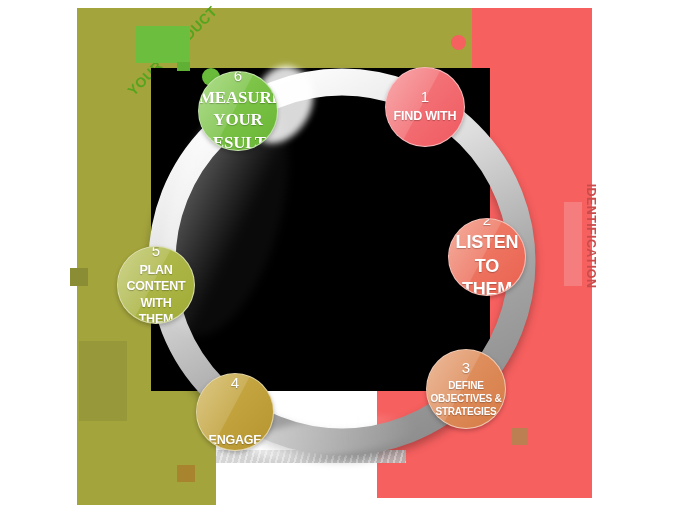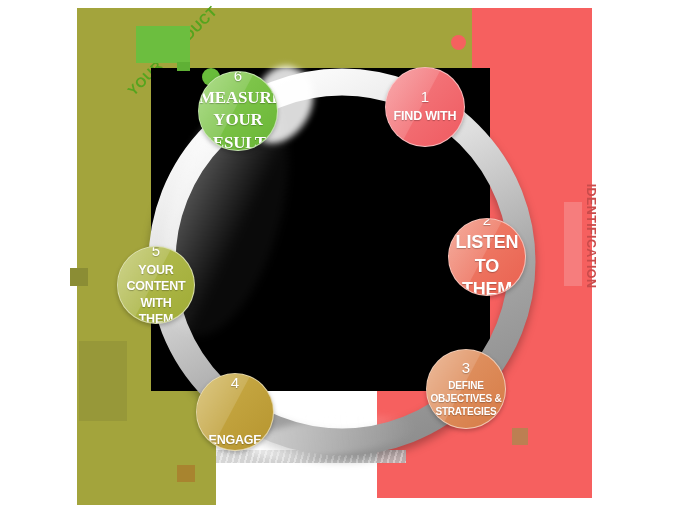--- a/index.html
+++ b/index.html
@@ -148,20 +148,20 @@
   <div class="node n3">
     <div class="num">3</div>
     <div class="lbl">DEFINE OBJECTIVES &amp; STRATEGIES</div>
   </div>
   <div class="node n4">
     <div class="num">4</div>
     <div class="lbl">ENGAGE</div>
   </div>
   <div class="node n5">
     <div class="num">5</div>
-    <div class="lbl">YOUR CONTENT WITH THEM</div>
+    <div class="lbl">PLAN CONTENT WITH THEM</div>
   </div>
   <div class="node n6">
     <div class="num">6</div>
     <div class="lbl">MEASURE YOUR RESULTS</div>
   </div>
 
 </div>
 
 </body></html>

